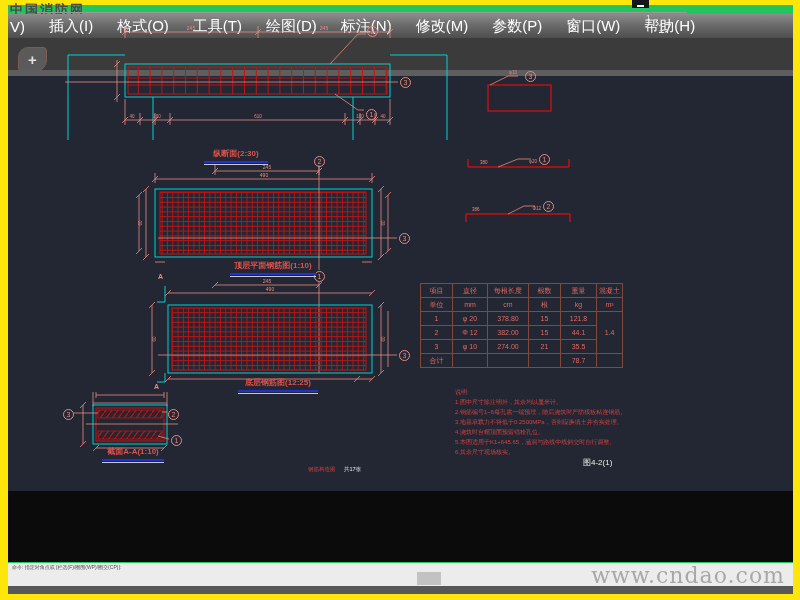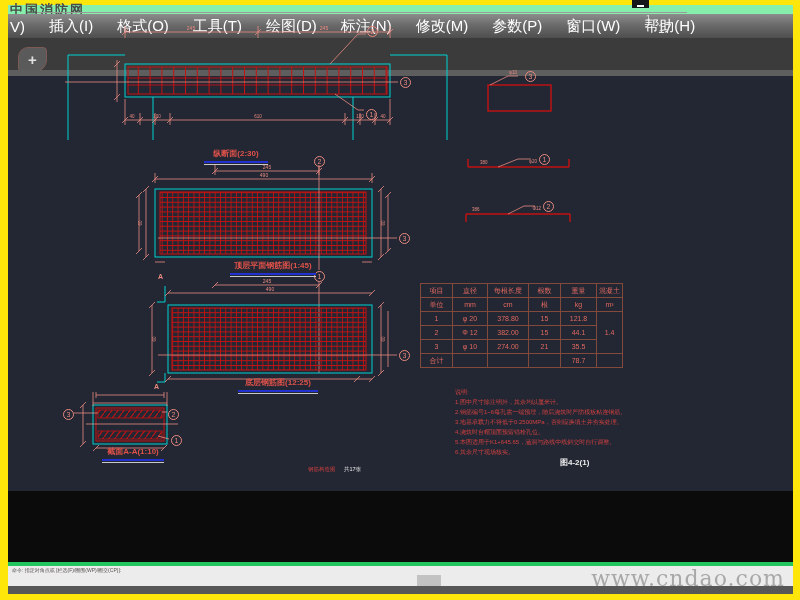--- a/index.html
+++ b/index.html
@@ -1,21 +1,21 @@
 <!DOCTYPE html>
 <html><head>
 <meta charset="utf-8">
 <style>
   html,body{margin:0;padding:0;background:#888;}
   #root{position:relative;width:800px;height:600px;background:#ffe60a;overflow:hidden;
         font-family:"Liberation Sans",sans-serif;}
   .abs{position:absolute;}
   #screen{position:absolute;left:8px;top:5px;width:785px;height:589px;background:#0b0b0b;}
   
-  #topstrip{left:0;top:0;width:785px;height:9px;background:#86efac;}
+  #topstrip{left:0;top:0;width:785px;height:9px;background:#22c55e;}
   #wm-top{left:2px;top:-4px;font-size:13px;font-weight:bold;color:#4a4a4a;letter-spacing:2px;white-space:nowrap;}
   #sepline{left:29px;top:7px;width:650px;height:1px;background:#9a9a9a;}
   #notch{left:624px;top:-5px;width:17px;height:8px;background:#15161a;}
   #notch .dash{position:absolute;left:5px;bottom:1px;width:7px;height:2px;background:#fff;}
   
   #menubar{left:0;top:9px;width:785px;height:24px;background:linear-gradient(#8d8d8d,#6b6b6b 45%,#4e4e4e);
            display:flex;align-items:center;gap:24px;padding-left:2px;box-sizing:border-box;color:#fff;font-size:15px;}
   .mitem{white-space:nowrap;cursor:default;}
   
   #tabbar{left:0;top:33px;width:785px;height:38px;background:#3b3b3b;}
@@ -37,21 +37,21 @@
   .alet{position:absolute;color:#ea8a80;font-size:7px;font-weight:bold;}
   
   #qtable{position:absolute;left:412px;top:278px;border-collapse:collapse;table-layout:fixed;
           color:#e2685f;font-size:7px;text-align:center;}
   #qtable td{border:1px solid #83493b;padding:0;height:13px;overflow:hidden;white-space:nowrap;}
   
   #notes{position:absolute;left:447px;top:382px;color:#d04040;font-size:6px;line-height:10px;white-space:nowrap;}
   
   .wtx{position:absolute;color:#ececec;}
   
-  #hscroll{left:0;top:557px;width:785px;height:24px;background:#ececec;border-top:4px solid #22c55e;box-sizing:border-box;}
+  #hscroll{left:0;top:557px;width:785px;height:24px;background:#ececec;border-top:1px solid #22c55e;box-sizing:border-box;}
   #cmdtx{left:4px;top:1px;font-size:5px;color:#55504e;white-space:nowrap;}
   #thumb{left:409px;top:9px;width:24px;height:13px;background:#c2c2c2;}
   #wm-site{right:8px;top:0px;font-family:"DejaVu Serif",serif;font-size:22px;color:#a8a8a8;letter-spacing:1px;}
   #statusbar{left:0;top:581px;width:785px;height:8px;background:#575757;}
 </style>
 </head>
 <body>
 
 <div id="root">
  <div id="screen">
@@ -190,21 +190,21 @@
     <div class="circ" style="left:531px;top:149px">1</div>
     <div class="circ" style="left:535px;top:196px">2</div>
 
     <div class="alet" style="left:150px;top:268px">A</div>
     <div class="alet" style="left:146px;top:378px">A</div>
 
     <div class="vtitle" style="left:196px;top:143px;width:64px">
       <span>纵断面(2:30)</span><div class="u1"></div><div class="u2"></div>
     </div>
     <div class="vtitle" style="left:222px;top:255px;width:86px">
-      <span>顶层平面钢筋图(1:45)</span><div class="u1"></div><div class="u2"></div>
+      <span>顶层平面钢筋图(1:10)</span><div class="u1"></div><div class="u2"></div>
     </div>
     <div class="vtitle" style="left:230px;top:372px;width:80px">
       <span>底层钢筋图(12:25)</span><div class="u1"></div><div class="u2"></div>
     </div>
     <div class="vtitle" style="left:94px;top:441px;width:62px">
       <span>截面A-A(1:10)</span><div class="u1"></div><div class="u2"></div>
     </div>
 
     <table id="qtable">
       <colgroup>
@@ -272,21 +272,21 @@
       <div>3.地基承载力不得低于0.2500MPa，否则应换填土并夯实处理。</div>
       <div>4.浇筑时台帽顶面预留锚栓孔位。</div>
       <div>5.本图适用于K1+645.65，涵洞与路线中线斜交时自行调整。</div>
       <div>6.其余尺寸现场核实。</div>
     </div>
 
     <div class="wtx" style="left:638px;top:8px;font-size:8px">1</div>
     <div class="wtx" style="left:650px;top:17px;font-size:12px">17</div>
     <div class="abs" style="left:300px;top:461px;font-size:5.5px;color:#d04040;white-space:nowrap">钢筋构造图</div>
     <div class="wtx" style="left:336px;top:461px;font-size:5.5px;white-space:nowrap">共17张</div>
-    <div class="wtx" style="left:552px;top:452px;font-size:8px;font-weight:bold;white-space:nowrap">图4-2(1)</div>
+    <div class="wtx" style="left:575px;top:452px;font-size:8px;font-weight:normal;white-space:nowrap">图4-2(1)</div>
   </div>
 
   <div id="hscroll" class="abs">
     <div id="cmdtx" class="abs">命令: 指定对角点或 [栏选(F)/圈围(WP)/圈交(CP)]:</div>
     <div id="thumb" class="abs"></div>
     <div id="wm-site" class="abs">www.cndao.com</div>
   </div>
 
   <div id="statusbar" class="abs"></div>
  </div>

